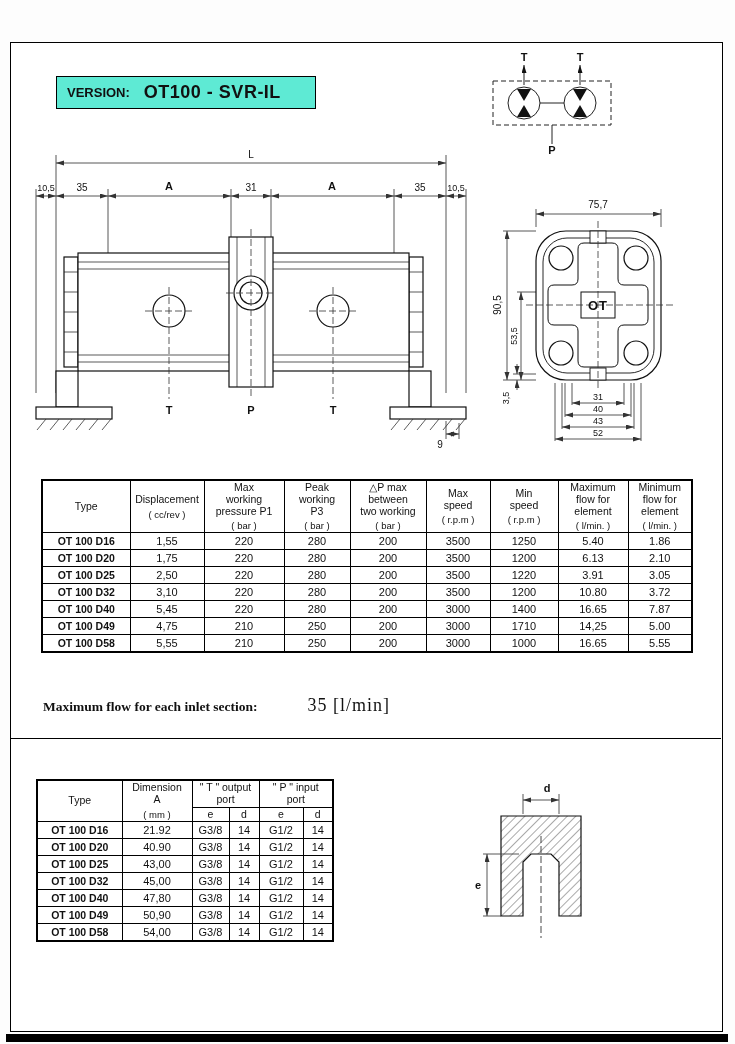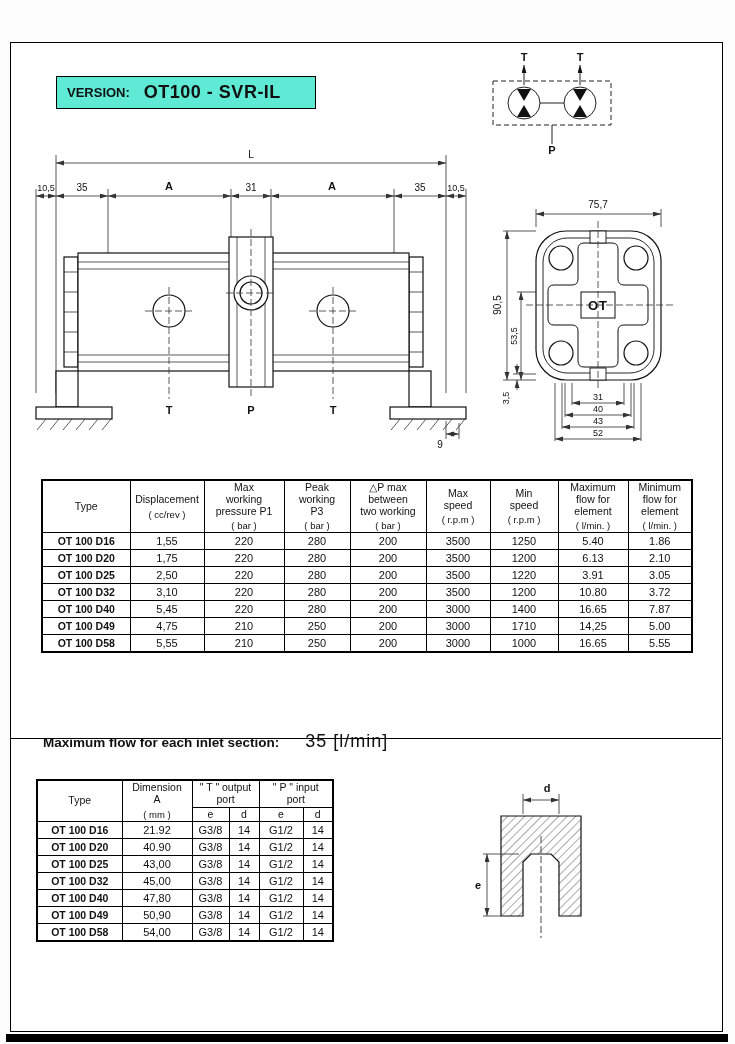--- a/index.html
+++ b/index.html
@@ -26,21 +26,21 @@
 
   table.dtable { border-collapse:collapse; table-layout:fixed; position:absolute; background:#fff; border:2px solid #000; }
   table.dtable th, table.dtable td { border:1px solid #000; text-align:center; vertical-align:middle; padding:1px 2px; }
   .th-label { font-size:10.5px; font-weight:normal; white-space:pre-line; line-height:1.12; }
   .th-unit  { font-size:9.5px; font-weight:normal; margin-top:3px; white-space:pre-line; }
   table.dtable td { font-size:11px; height:17px; }
   table.dtable td.type { font-weight:bold; font-size:10.5px; }
   .spec-table { left:30px; top:436px; width:650px; }
   .dim-table  { left:25px; top:736px; width:296px; }
 
-  .note { position:absolute; left:32px; top:688px; display:flex; align-items:baseline; gap:26px; }
+  .note { position:absolute; left:32px; top:652px; display:flex; align-items:baseline; gap:50px;font-family:Liberation Serif, serif; }
   .note-label { font-size:13.5px; font-weight:bold; }
   .note-value { font-size:18px; letter-spacing:1px; }
 
   .divider { position:absolute; left:0; top:695px; width:710px; border-top:1.3px solid #000; }
 </style>
 </head>
 <body>
 
 <div class="page">
 

